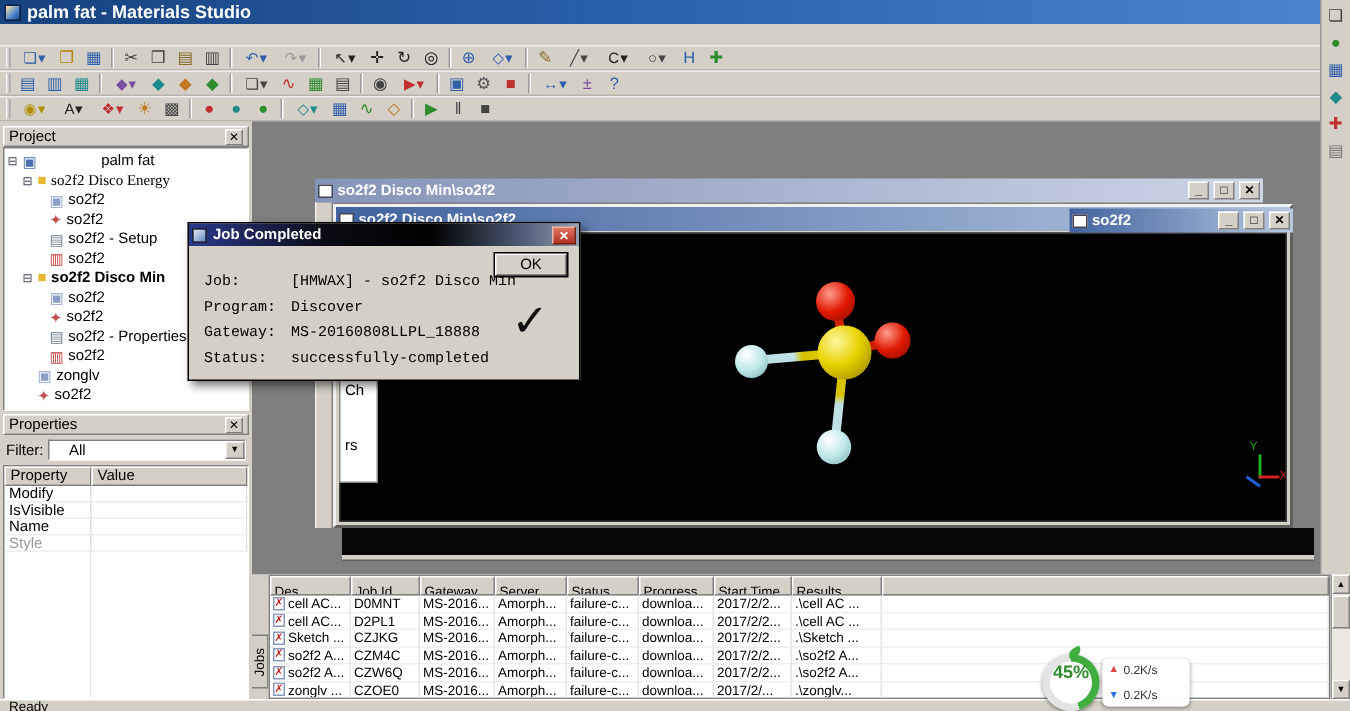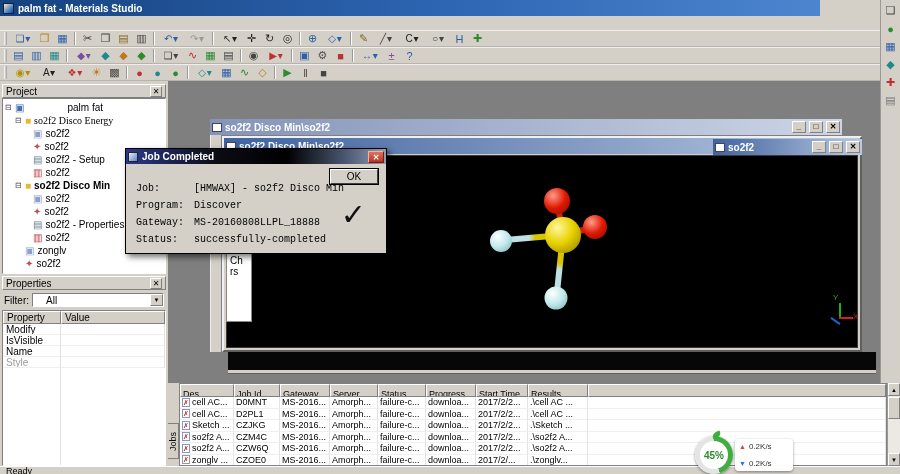--- a/index.html
+++ b/index.html
@@ -1,21 +1,21 @@
 <!DOCTYPE html>
 <html><head>
 <meta charset="utf-8">
 <style>
   *{margin:0;padding:0;box-sizing:border-box}
   body{font-family:"Liberation Sans",sans-serif;background:#222}
   #app{position:relative;width:900px;height:474px;background:#d4d0c8;overflow:hidden;font-size:11px;color:#000}
   .abs{position:absolute}
 
   
-  .titlebar{position:absolute;left:0;top:0;width:820px;height:16px;background:linear-gradient(90deg,#16427e,#2e66b4 55%,#4d86cf);color:#fff;font-weight:bold;font-size:10px;display:flex;align-items:center;gap:4px;padding-left:3px}
+  .titlebar{position:absolute;left:0;top:0;width:900px;height:16px;background:linear-gradient(90deg,#16427e,#2e66b4 55%,#4d86cf);color:#fff;font-weight:bold;font-size:12px;display:flex;align-items:center;gap:4px;padding-left:3px}
   .appicon{width:11px;height:11px;background:linear-gradient(135deg,#ffe9a8,#4d86cf 60%,#16427e);border:1px solid #0a2346;flex:none}
 
   
   .menubar{position:absolute;left:0;top:16px;width:880px;height:14px;background:#d4d0c8;display:flex;align-items:center;font-size:11px}
   .sysicon{width:11px;height:10px;margin:0 5px 0 3px;background:#fff;border:1px solid #56689a;flex:none}
   .mitem{padding:0 6px;line-height:14px;white-space:nowrap}
 
   
   .tbrow{position:absolute;left:0;width:880px;height:17px;background:#d4d0c8;border-top:1px solid #eee;border-bottom:1px solid #b8b4ac;display:flex;align-items:center;gap:1px;padding-left:2px}
   .tbtn{width:17px;height:15px;display:inline-flex;align-items:center;justify-content:center;font-size:11px;white-space:nowrap;overflow:hidden}
@@ -83,21 +83,21 @@
   .jc{padding:0 2px;overflow:hidden;white-space:nowrap;border-right:1px solid #e4e4e4;border-bottom:1px solid #efefef;display:flex;align-items:center;gap:2px}
   .jdoc{color:#c02020;font-size:7px;border:1px solid #8899bb;background:#fff;width:8px;height:9px;line-height:8px;text-align:center;flex:none}
   .jscroll{position:absolute;right:0;top:0;width:13px;height:83px;background:#ece9e4;border-left:1px solid #999}
   .sarr{height:13px;background:#d4d0c8;border:1px solid;border-color:#fff #808080 #808080 #fff;font-size:6px;text-align:center;line-height:12px}
   .sarr.dn{position:absolute;bottom:0;left:0;right:0}
   .sthumb{position:absolute;top:14px;left:0;width:12px;height:22px;background:#d4d0c8;border:1px solid;border-color:#fff #808080 #808080 #fff}
 
   
   .gauge{position:absolute;left:695px;top:436px;width:100px;height:38px;z-index:60}
   .gcircle{position:absolute;left:0;top:0;width:38px;height:38px;border-radius:50%;background:conic-gradient(#3fae3f 0 162deg,#e4e4e4 162deg 360deg);box-shadow:0 1px 3px rgba(0,0,0,.45)}
-  .gcircle .inner{position:absolute;left:5px;top:5px;width:28px;height:28px;border-radius:50%;background:#fff;display:flex;align-items:center;justify-content:center;font-size:10px;font-weight:bold;color:#2e8b2e}
+  .gcircle .inner{position:absolute;left:5px;top:5px;width:28px;height:28px;border-radius:50%;background:#fff;display:flex;align-items:flex-start;justify-content:center;font-size:12px;font-weight:bold;color:#2e8b2e}
   .gleaf{position:absolute;left:17px;top:-4px;width:9px;height:6px;background:#3fae3f;border-radius:70% 0 70% 0;transform:rotate(-25deg)}
   .gpanel{position:absolute;left:40px;top:3px;width:58px;height:32px;background:rgba(255,255,255,.96);border-radius:4px;box-shadow:0 1px 3px rgba(0,0,0,.4);font-size:8px;padding:3px 4px;display:flex;flex-direction:column;justify-content:space-between}
   .grate{display:flex;align-items:center;gap:3px;color:#333}
   .gup{color:#e04040;font-size:7px}.gdn{color:#3070e0;font-size:7px}
 
   .statusbar{position:absolute;left:0;top:466px;width:900px;height:8px;background:#d4d0c8;border-top:1px solid #fff;font-size:9px;line-height:9px;padding-left:6px;overflow:hidden}
 </style>
 </head>
 <body>
 
@@ -364,21 +364,21 @@
           <div class="abs" style="left:14px;top:7px;width:2px;height:16px;background:#19b219"></div>
           <div class="abs" style="left:14px;top:21px;width:14px;height:2px;background:#d02020"></div>
           <div class="abs" style="left:5px;top:24px;width:11px;height:2px;background:#2060d0;transform:rotate(35deg)"></div>
           <span class="abs" style="left:28px;top:16px;font-size:8px;color:#d02020">X</span>
         </div>
       </div>
     </div>
 
     <div class="sliver">
       <div>Ch</div>
-      <div style="">rs</div>
+      <div style="margin-top:26px">rs</div>
     </div>
 
     <div class="cwin-title tb-active abs" style="left:545px;top:58px;width:149px;height:16px">
       <div class="cicon"></div>
       <span>so2f2</span>
       <span class="spacer"></span>
       <span class="cbtn">_</span>
       <span class="cbtn">□</span>
       <span class="cbtn">✕</span>
     </div>

